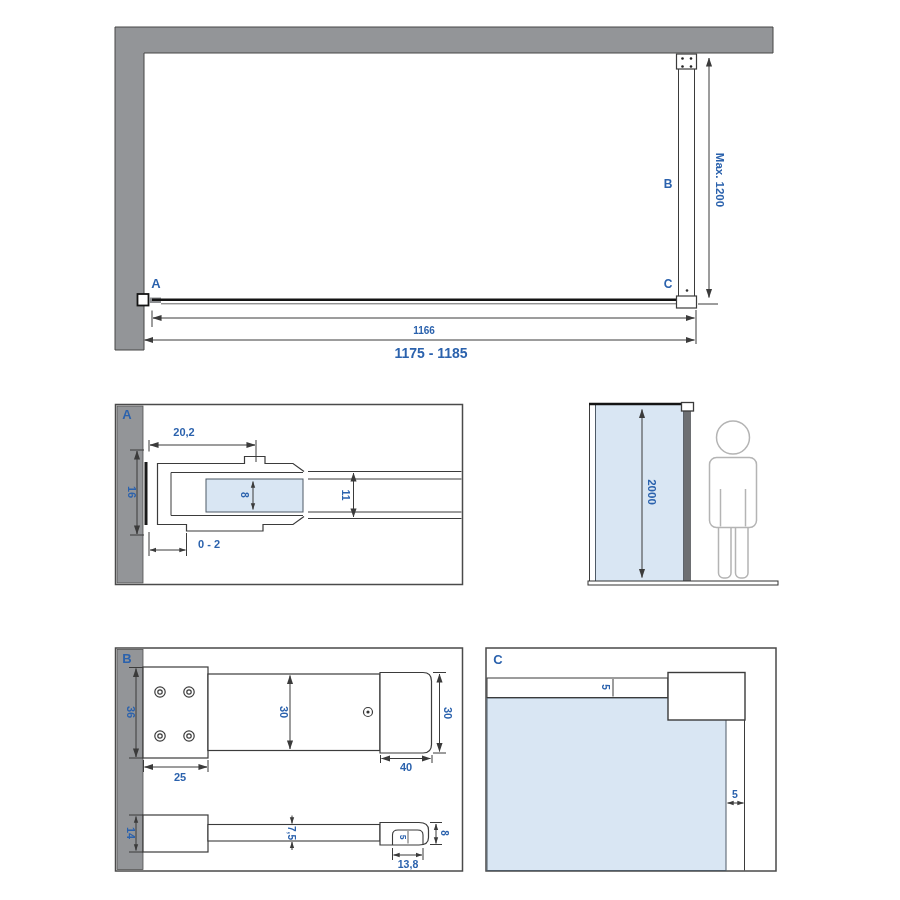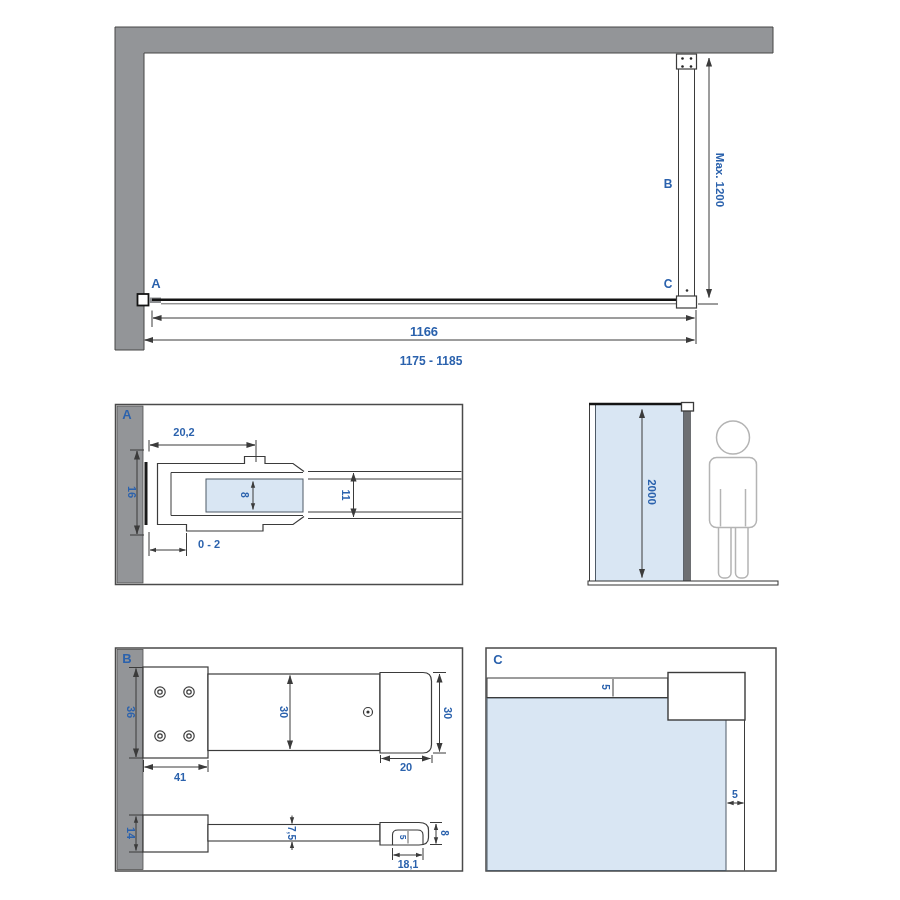--- a/index.html
+++ b/index.html
@@ -166,41 +166,41 @@
     <rect x="668" y="672.5" width="77" height="47.5" fill="#ffffff" stroke-width="1.4"></rect>
     <line x1="744.5" y1="720" x2="744.5" y2="870.5"></line>
     <line x1="727.5" y1="803" x2="743.5" y2="803" marker-start="url(#ahs)" marker-end="url(#ahs)"></line>
   </g>
 </svg>
 
 <span class="t lbl" style="left:156px;top:283px">A</span>
 <span class="t" style="left:668px;top:184px;font-size:12px">B</span>
 <span class="t" style="left:668px;top:284px;font-size:12px">C</span>
 <span class="t rot" style="left:719px;top:180px;font-size:11.5px">Max. 1200</span>
-<span class="t" style="left:424px;top:331px;font-size:13px">1166</span>
-<span class="t" style="left:431px;top:361px;font-size:12px">1175 - 1185</span>
+<span class="t" style="left:424px;top:331px;font-size:10px">1166</span>
+<span class="t" style="left:431px;top:353px;font-size:14px">1175 - 1185</span>
 
 <span class="t lbl" style="left:127px;top:414px">A</span>
 <span class="t" style="left:184px;top:432px">20,2</span>
 <span class="t rot" style="left:131px;top:492px">16</span>
 <span class="t rot" style="left:245px;top:495px;font-size:10.5px">8</span>
 <span class="t rot" style="left:346px;top:495px;font-size:10.5px">11</span>
 <span class="t" style="left:209px;top:544px">0 - 2</span>
 
 <span class="t rot" style="left:651px;top:492px;font-size:11.5px">2000</span>
 
 <span class="t lbl" style="left:127px;top:658px">B</span>
 <span class="t rot" style="left:130px;top:712px">36</span>
-<span class="t" style="left:180px;top:777px">41</span>
+<span class="t" style="left:180px;top:777px">25</span>
 <span class="t rot" style="left:283px;top:712px">30</span>
 <span class="t rot" style="left:447px;top:713px">30</span>
-<span class="t" style="left:406px;top:767px">20</span>
+<span class="t" style="left:406px;top:767px">40</span>
 <span class="t rot" style="left:130px;top:833px">14</span>
 <span class="t rot" style="left:291px;top:833px;font-size:10px">7,5</span>
 <span class="t rot" style="left:403px;top:837px;font-size:8.5px">5</span>
 <span class="t rot" style="left:444px;top:833px;font-size:10px">8</span>
-<span class="t" style="left:408px;top:864px;font-size:10.5px">18,1</span>
+<span class="t" style="left:408px;top:864px;font-size:10.5px">13,8</span>
 
 <span class="t lbl" style="left:498px;top:659px">C</span>
 <span class="t rot" style="left:605px;top:687px;font-size:10px">5</span>
 <span class="t" style="left:735px;top:794px;font-size:10.5px">5</span>
 
 </div>
 
 </body></html>

